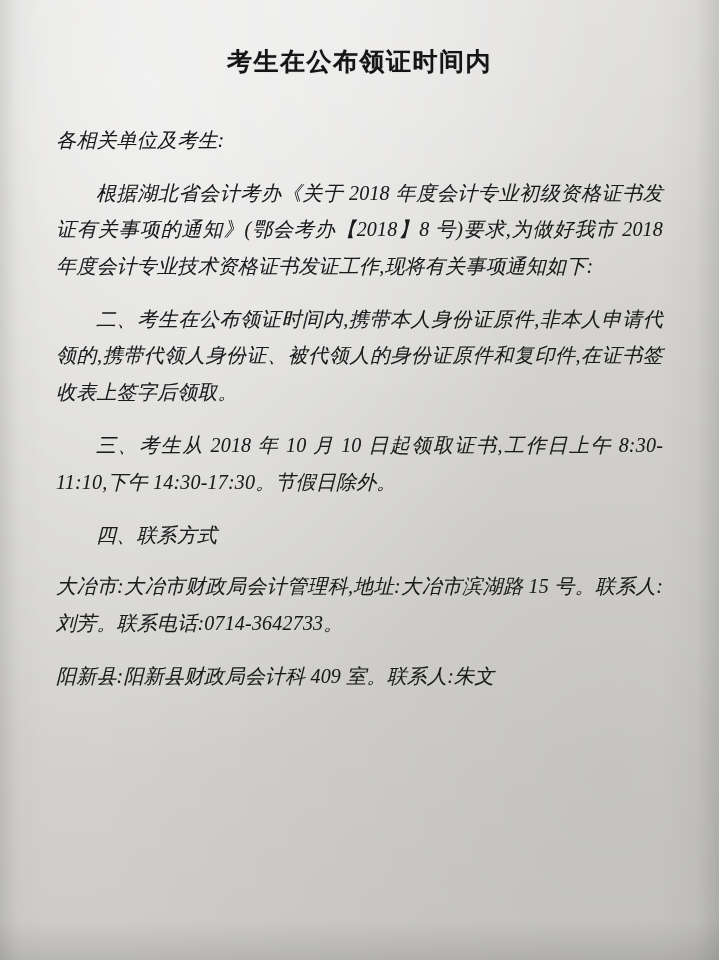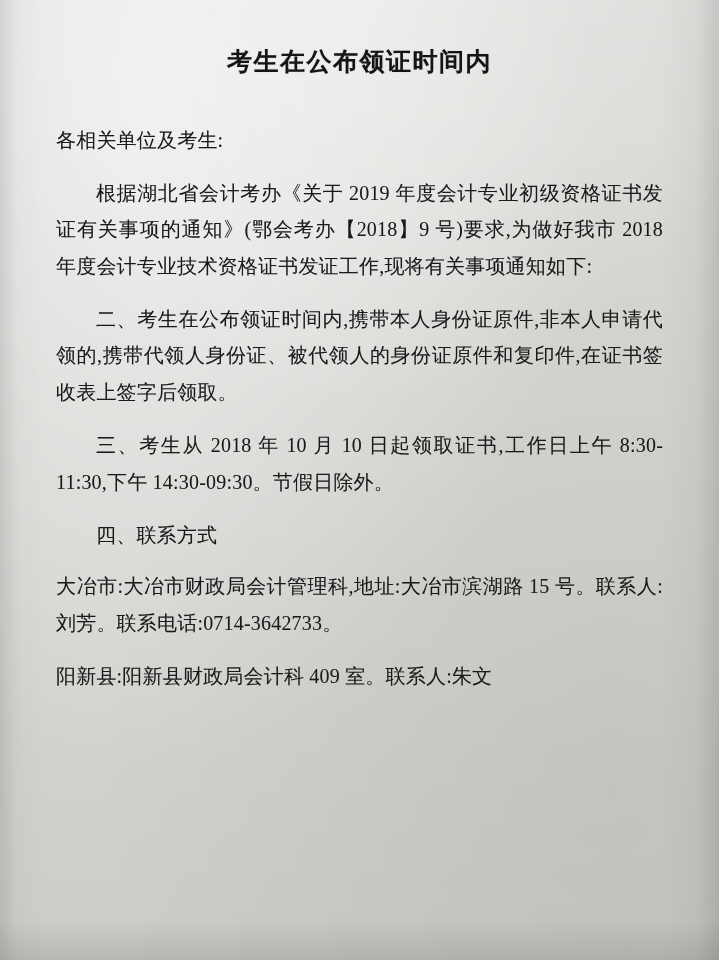--- a/index.html
+++ b/index.html
@@ -76,20 +76,21 @@
 
   p.para {
     margin: 1px 0 17px 0;
     font-size: 20px;
     line-height: 1.82;
     color: #1a1a1a;
     text-align: justify;
     text-justify: inter-ideograph;
     letter-spacing: 0.2px;
     text-shadow: 0 0 0.6px rgba(0,0,0,0.18);
+    font-style: italic;
   }
   p.indent {
     text-indent: 2em;
   }
   p.noindent {
     text-indent: 0;
   }
   p.tight {
     margin-bottom: 15px;
   }
@@ -101,26 +102,26 @@
   <div class="content">
 
     <h1 class="doc-title">
       <span class="title-line second">考生在公布领证时间内</span>
     </h1>
 
     <div class="body-block">
 
       <p class="para noindent">各相关单位及考生:</p>
 
-      <p class="para indent">根据湖北省会计考办《关于 2019 年度会计专业初级资格证书发证有关事项的通知》(鄂会考办【2018】9 号)要求,为做好我市 2018 年度会计专业技术资格证书发证工作,现将有关事项通知如下:</p>
+      <p class="para indent">根据湖北省会计考办《关于 2018 年度会计专业初级资格证书发证有关事项的通知》(鄂会考办【2018】8 号)要求,为做好我市 2018 年度会计专业技术资格证书发证工作,现将有关事项通知如下:</p>
 
 
       <p class="para indent">二、考生在公布领证时间内,携带本人身份证原件,非本人申请代领的,携带代领人身份证、被代领人的身份证原件和复印件,在证书签收表上签字后领取。</p>
 
-      <p class="para indent">三、考生从 2018 年 10 月 10 日起领取证书,工作日上午 8:30-11:30,下午 14:30-09:30。节假日除外。</p>
+      <p class="para indent">三、考生从 2018 年 10 月 10 日起领取证书,工作日上午 8:30-11:10,下午 14:30-17:30。节假日除外。</p>
 
       <p class="para indent tight">四、联系方式</p>
 
 
       <p class="para noindent">大冶市:大冶市财政局会计管理科,地址:大冶市滨湖路 15 号。联系人:刘芳。联系电话:0714-3642733。</p>
 
       <p class="para noindent">阳新县:阳新县财政局会计科 409 室。联系人:朱文</p>
 
     </div>
   </div>

